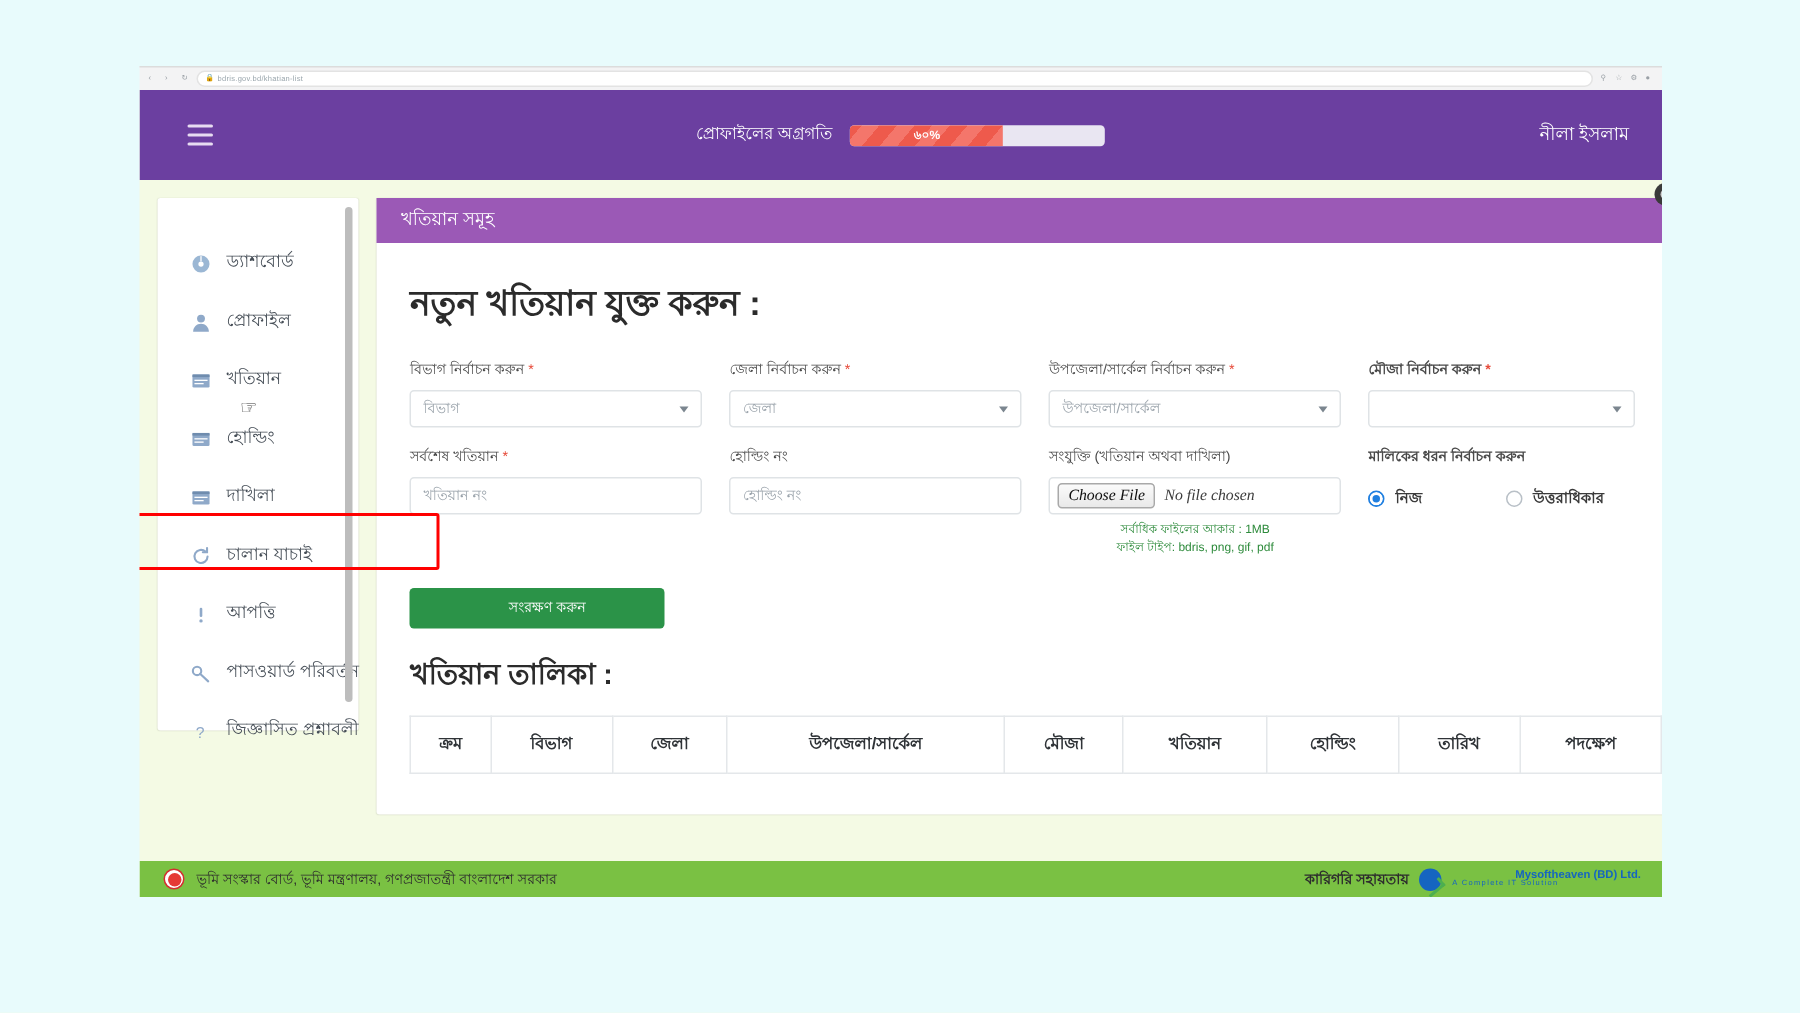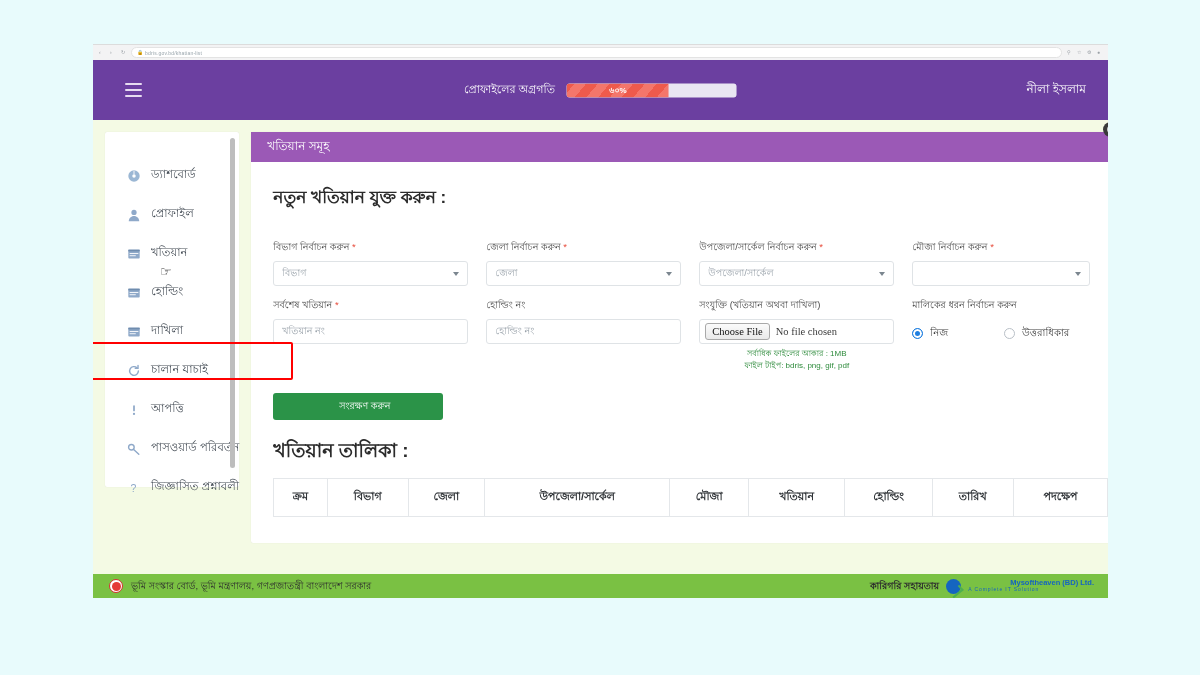--- a/index.html
+++ b/index.html
@@ -122,40 +122,40 @@
   .panel {
     flex: 1; background: #ffffff; border-radius: 2px; position: relative;
     height: 411px; box-shadow: 0 0 1px rgba(0,0,0,.12);
   }
   .panel-head {
     height: 30px; background: #9b59b6; display: flex; align-items: center;
     padding-left: 16px; color: #fff; font-size: 12px;
   }
   .panel-body { padding: 22px 22px 0 22px; }
 
-  .form-title { font-size: 17px; color: #2b2b2b; margin-bottom: 28px; font-weight: bold; }
+  .form-title { font-size: 23px; color: #2b2b2b; margin-bottom: 16px; font-weight: bold; }
 
   .grid-row { display: flex; gap: 0; margin-bottom: 6px; }
   .fld { width: 195px; margin-right: 18px; }
-  .fld.wide { width: 178px; }
+  .fld.wide { width: 178px; font-weight: bold; }
   .fld-label { font-size: 9.5px; color: #4a4a4a; margin-bottom: 6px; white-space: nowrap; }
   .req { color: #e74c3c; }
   .select-box, .text-box {
     width: 100%; height: 25px; border: 1px solid #dfe3e6; border-radius: 3px;
     background: #fff; display: flex; align-items: center; padding: 0 8px;
     font-size: 9.5px; color: #9aa3ab; position: relative;
   }
   .select-box .caret {
     position: absolute; right: 8px; top: 50%; transform: translateY(-50%);
     width: 0; height: 0; border-left: 3.5px solid transparent;
     border-right: 3.5px solid transparent; border-top: 4px solid #7b868f;
   }
   .file-box {
     width: 100%; height: 25px; border: 1px solid #dfe3e6; border-radius: 3px;
-    background: #fff; display: flex; align-items: center; padding: 2px 5px; gap: 6px;
+    background: #fff; display: flex; align-items: center; padding: 2px 5px; gap: 6px; font-style: italic;
   }
   .choose-btn {
     background: linear-gradient(#fbfbfb, #e9e9e9); border: 1px solid #a9a9a9;
     border-radius: 3px; font-size: 10.5px; color: #0e0e0e; padding: 2px 6px;
     font-family: "Liberation Serif", serif; cursor: pointer;
   }
   .no-file { font-size: 10.5px; color: #3c3c3c; font-family: "Liberation Serif", serif; }
   .file-hint { text-align: center; margin-top: 4px; line-height: 1.45; }
   .file-hint div { font-size: 8px; color: #2e8b3c; }
 

